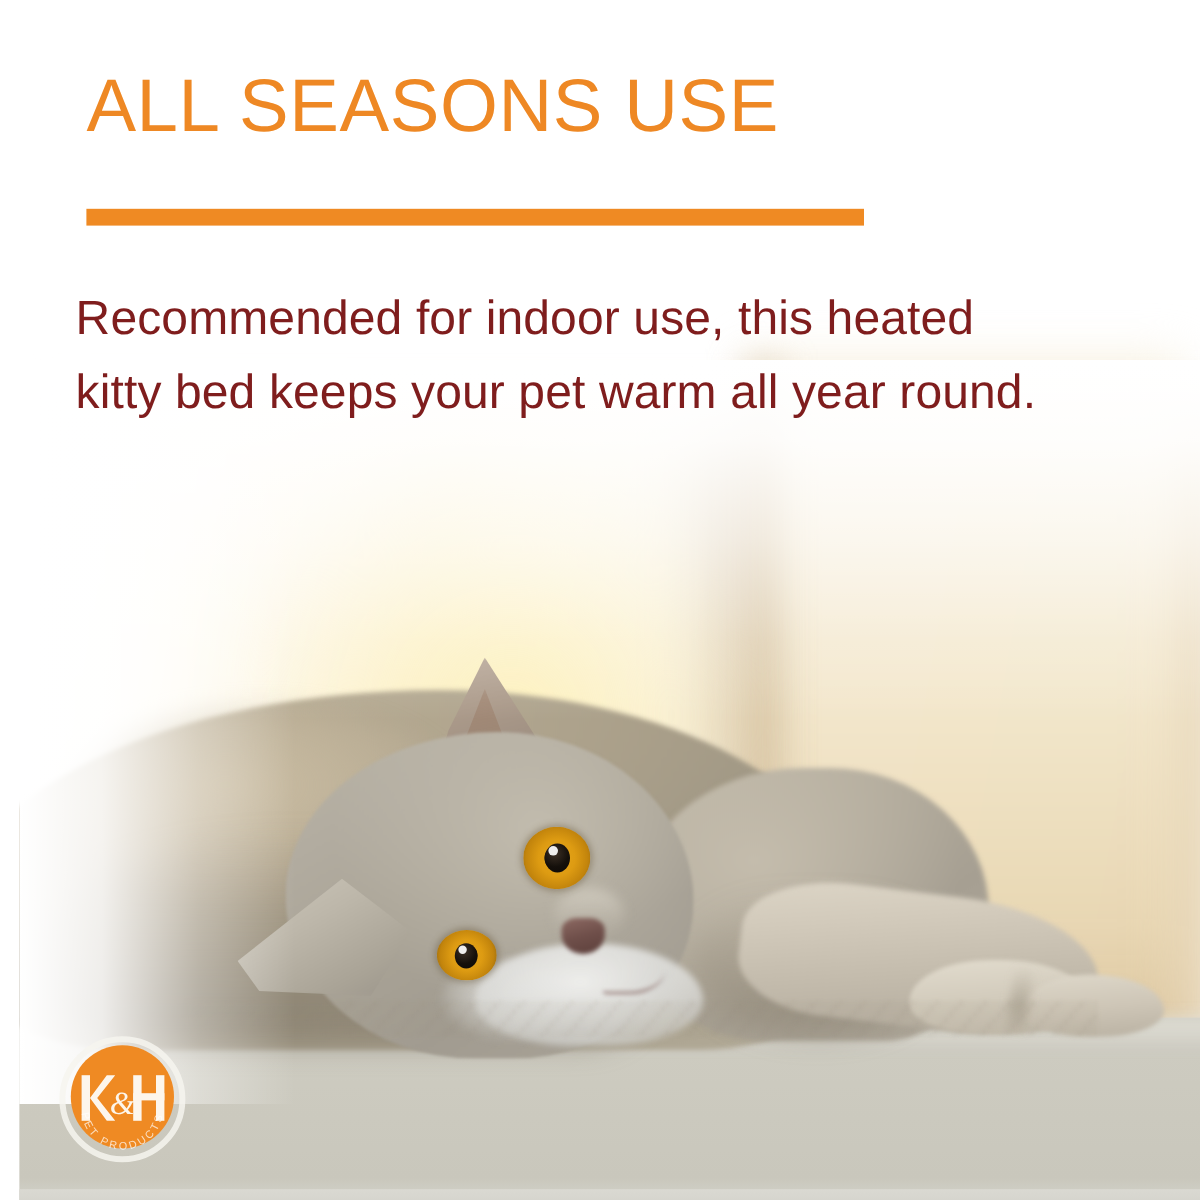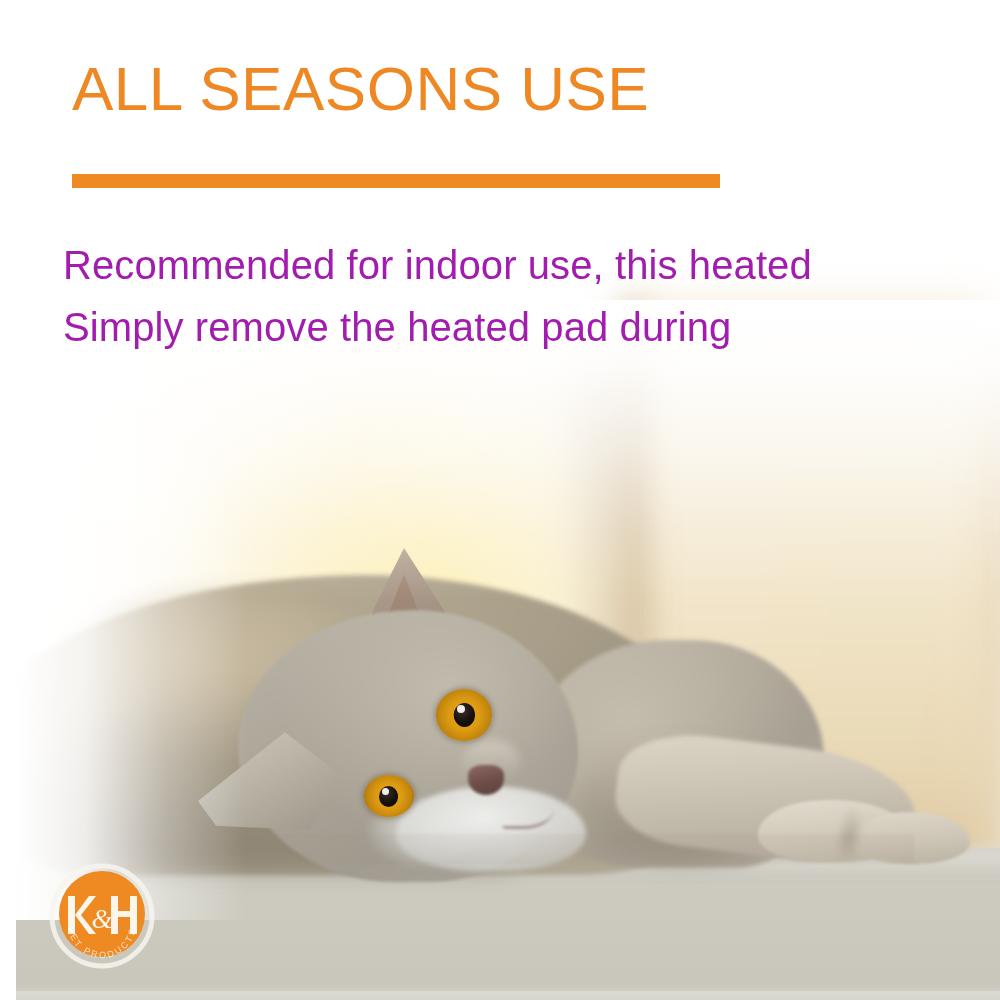--- a/index.html
+++ b/index.html
@@ -409,21 +409,21 @@
     height: 14px;
     background: #ef8a23;
   }
   .bodycopy {
     position: absolute;
     left: 47px;
     top: 234px;
     width: 930px;
     font-size: 40px;
     line-height: 62px;
-    color: #a21caf;
+    color: #7f1d1d;
     font-weight: 400;
     letter-spacing: 0.1px;
   }
   .bodycopy span { display: block; }
 
   
   .logo {
     position: absolute;
     left: 30px;
     top: 862px;
@@ -485,21 +485,21 @@
     <div class="photo-fade-top"></div>
     <div class="photo-fade-left"></div>
   </div>
 
   <div class="headline">ALL SEASONS USE</div>
 
   <div class="rule"></div>
 
   <div class="bodycopy">
     <span>Recommended for indoor use, this heated</span>
-    <span>Simply remove the heated pad during</span>
+    <span>kitty bed keeps your pet warm all year round.</span>
   </div>
 
   <div class="logo">
     <svg width="112" height="112" viewBox="0 0 112 112" aria-hidden="true">
       <defs>
         <path id="arcpath" d="M 22 62 A 34 34 0 0 0 90 62" fill="none"></path>
       </defs>
 
       <circle cx="56" cy="54" r="50" fill="none" stroke="#f6f4ee" stroke-width="5" opacity="0.85"></circle>
 

